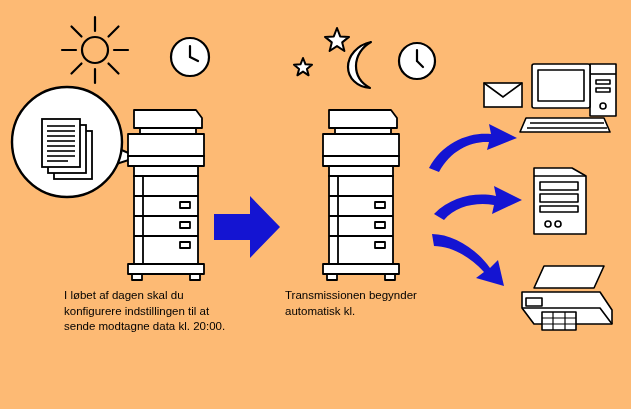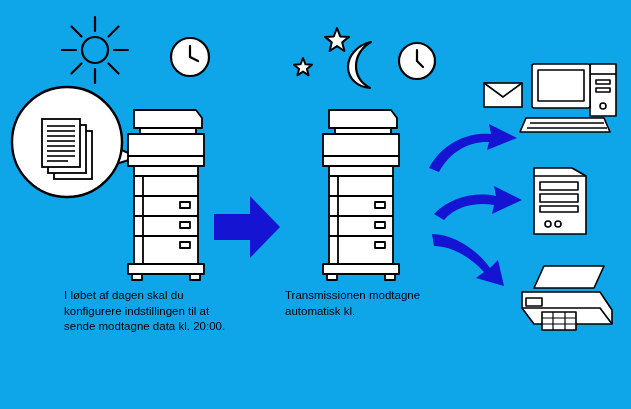--- a/index.html
+++ b/index.html
@@ -4,21 +4,21 @@
 <style>
   html, body {
     margin: 0;
     padding: 0;
     background: #ffffff;
   }
   #stage {
     position: relative;
     width: 631px;
     height: 409px;
-    background: #0ea5e9;
+    background: #fdba74;
     font-family: "Liberation Sans", sans-serif;
     overflow: hidden;
   }
   .abs { position: absolute; }
   .caption {
     font-size: 11.5px;
     line-height: 1.35;
     color: #000000;
     white-space: pre-wrap;
   }
@@ -241,15 +241,15 @@
           <line x1="57" y1="50" x2="57" y2="68"></line>
         </g>
 
         <path d="M18 36 L34 36 L34 44 L18 44 Z"></path>
       </g>
     </svg>
   </div>
 
   <div class="abs caption" id="caption-left">I løbet af dagen skal du konfigurere indstillingen til at sende modtagne data kl. 20:00.</div>
 
-  <div class="abs caption" id="caption-right">Transmissionen modtagne automatisk kl.</div>
+  <div class="abs caption" id="caption-right">Transmissionen begynder automatisk kl.</div>
 
 </div>
 
 </body></html>

